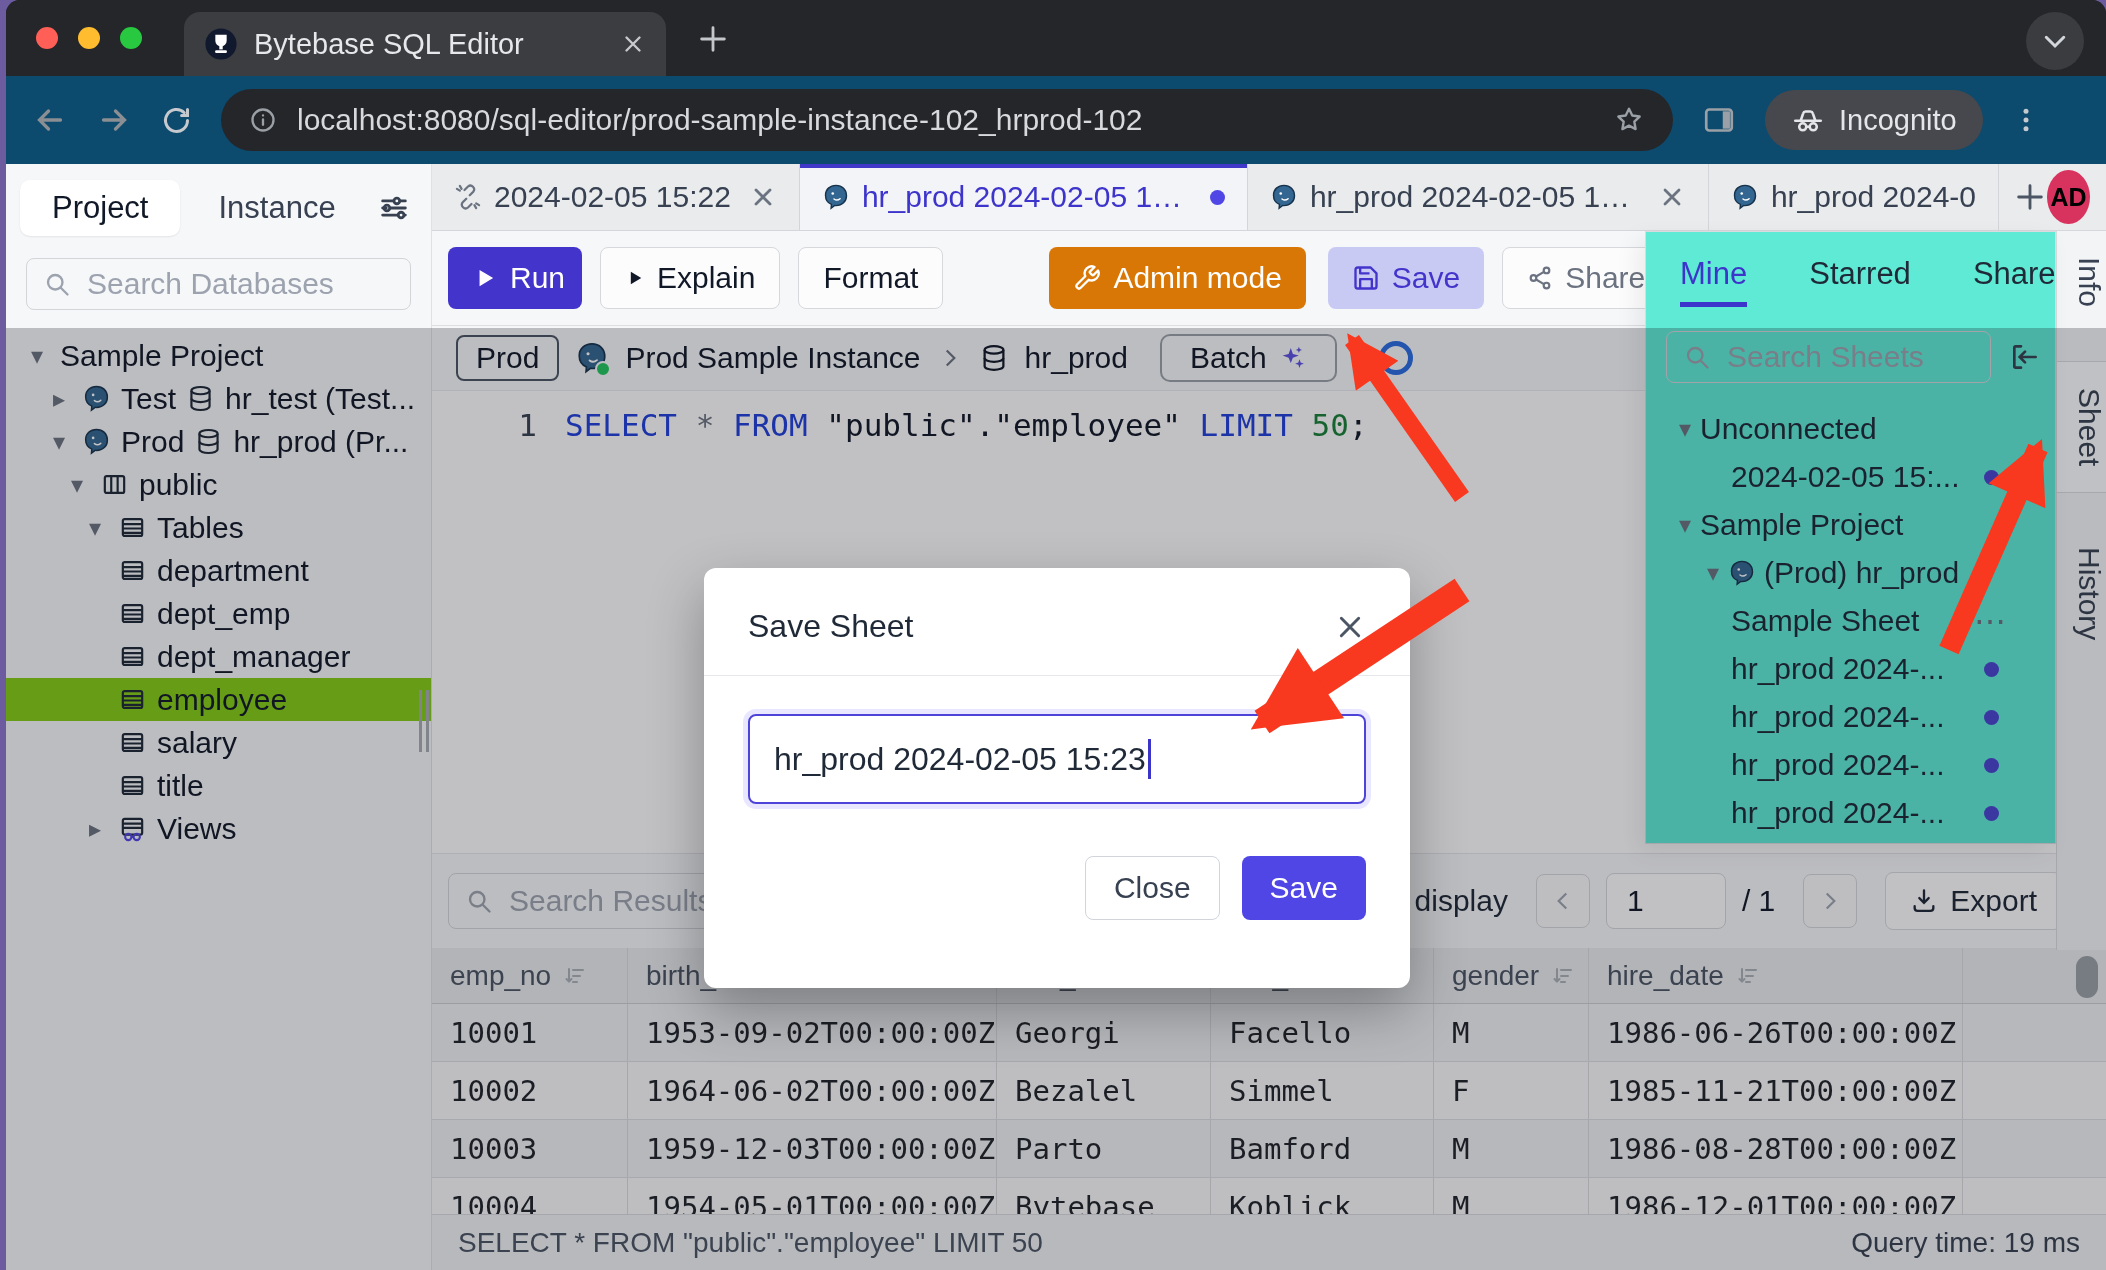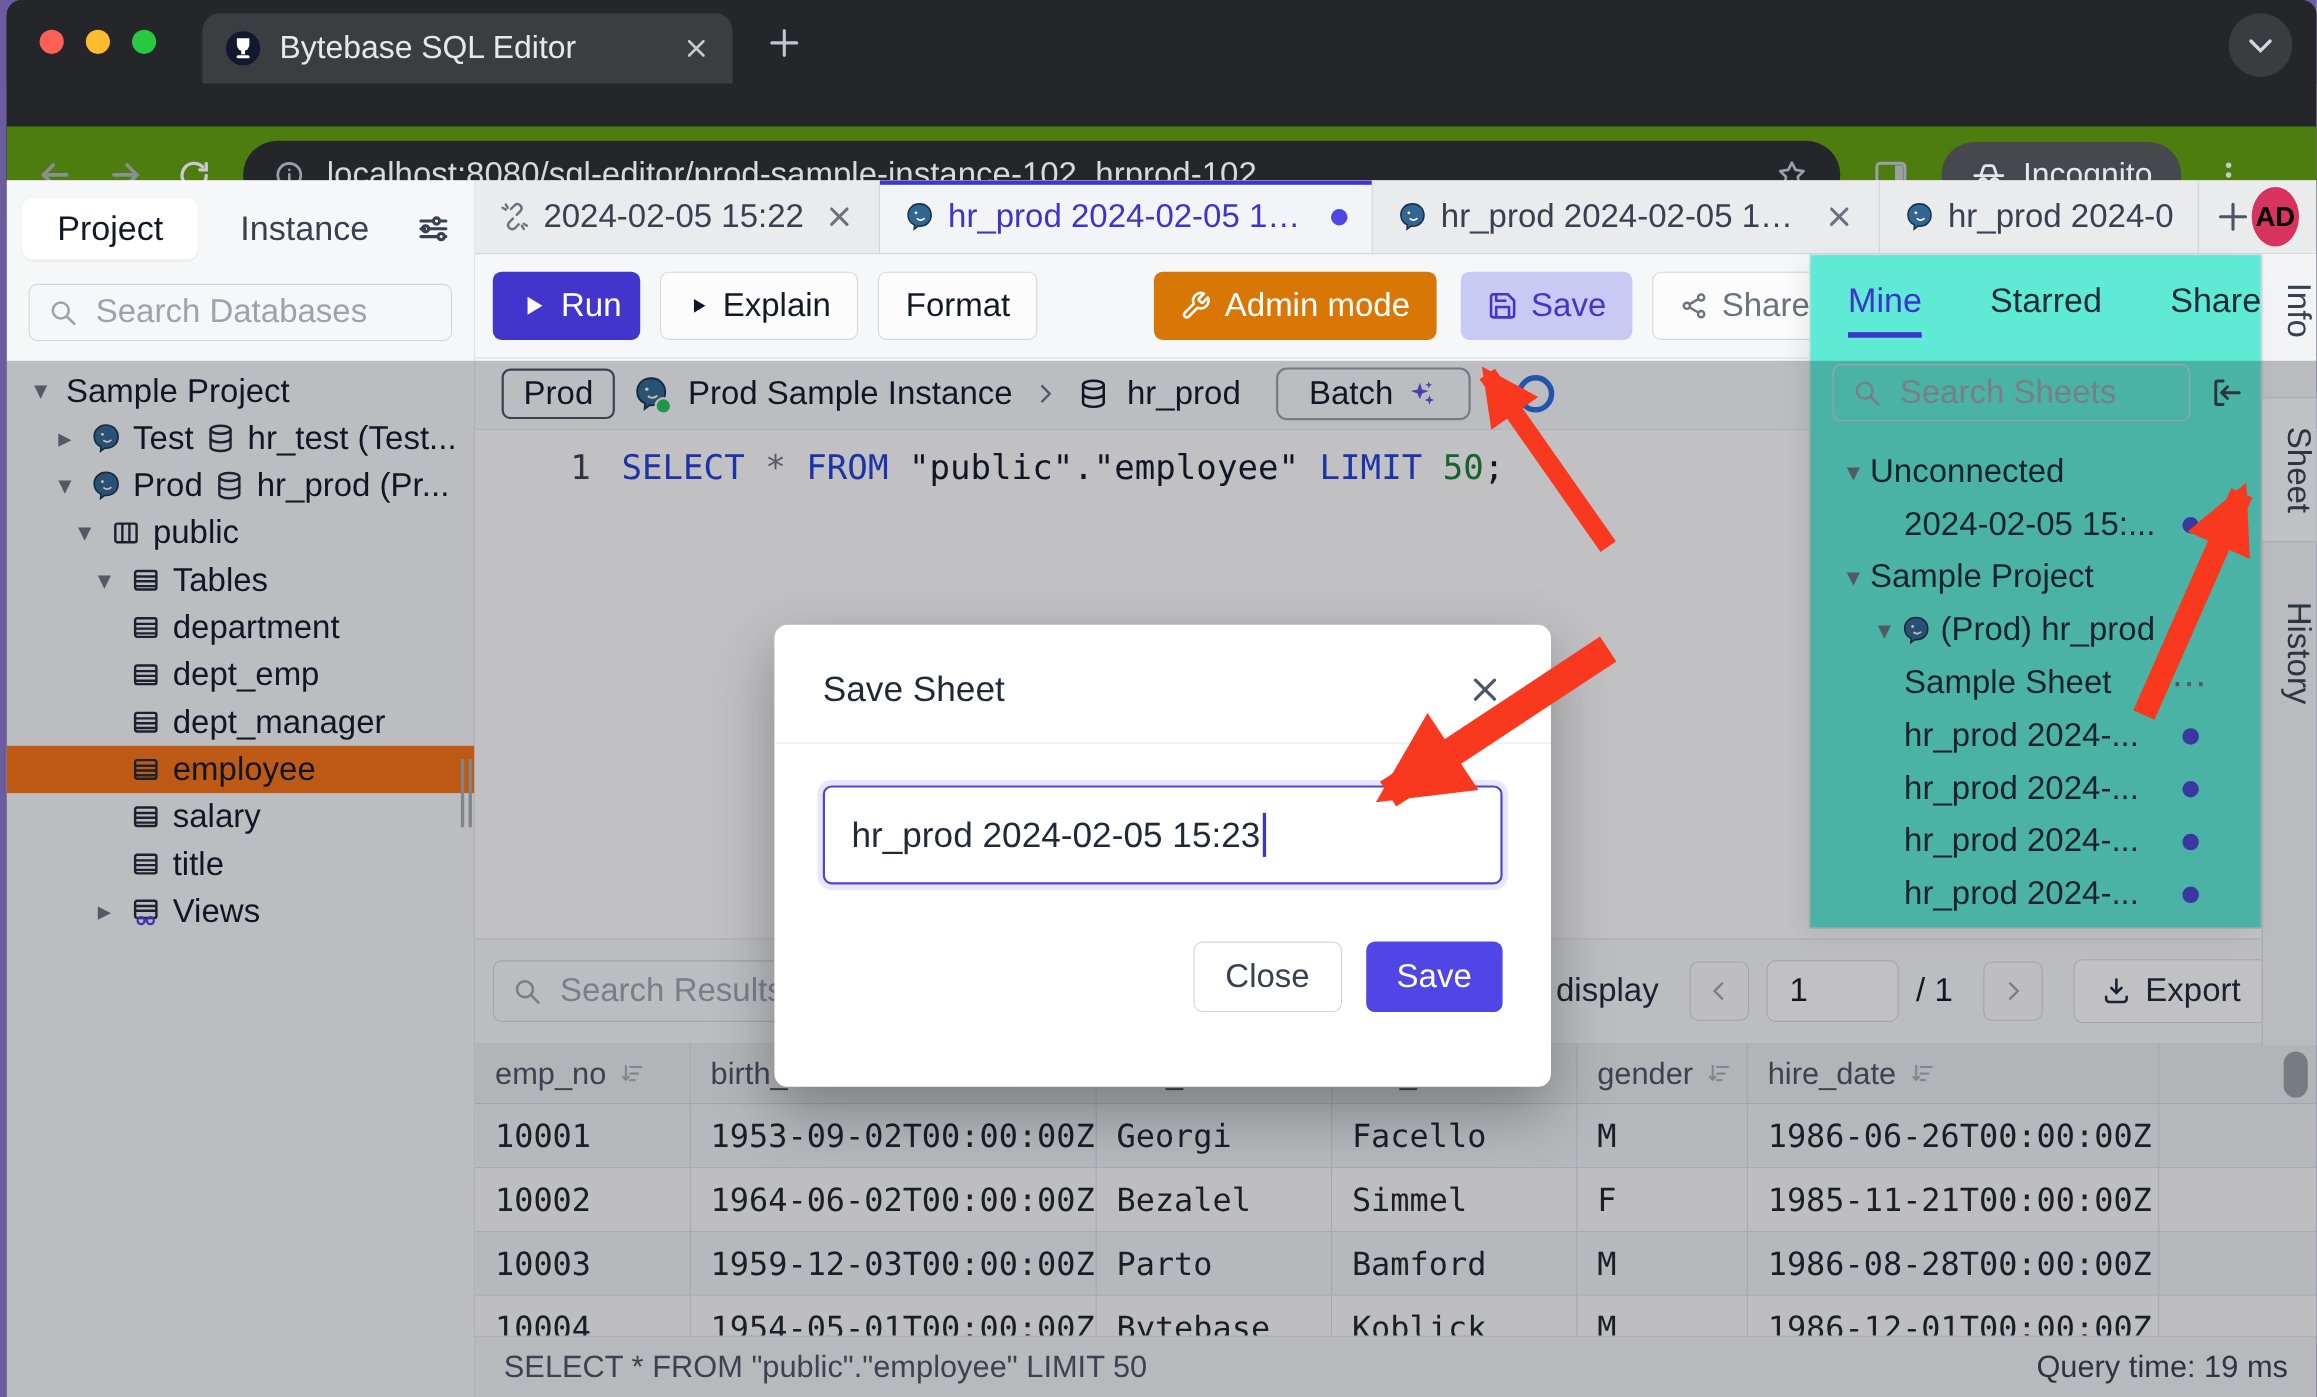--- a/index.html
+++ b/index.html
@@ -17,22 +17,22 @@
   .tl{width:22px;height:22px;border-radius:50%;}
   .browser-tab{position:absolute;left:178px;top:12px;width:482px;height:64px;background:#3c3d41;
                border-radius:16px 16px 0 0;display:flex;align-items:center;padding:0 20px;gap:16px;box-sizing:border-box;}
   .browser-tab .fav{width:34px;height:34px;}
   .btab-title{color:#e6e8ea;font-size:29px;flex:1;white-space:nowrap;overflow:hidden;}
   .btab-close{width:26px;height:26px;color:#c7c9cd;}
   .newtab{position:absolute;left:690px;top:22px;width:34px;height:34px;color:#c3c6ca;}
   .tab-chev{position:absolute;right:22px;top:12px;width:58px;height:58px;border-radius:50%;
             background:#3a3c40;display:flex;align-items:center;justify-content:center;color:#d3d6da;}
   .tab-chev .icon{width:30px;height:30px;}
-  .navbar{position:absolute;left:0;top:76px;right:0;height:88px;background:#4d7c0f;
-          display:flex;align-items:center;padding:0 26px;gap:28px;box-sizing:border-box;margin-top:39px;}
+  .navbar{position:absolute;left:0;top:76px;right:0;height:88px;background:#0c4a6e;
+          display:flex;align-items:center;padding:0 26px;gap:28px;box-sizing:border-box;}
   .nav-ic{width:36px;height:36px;color:#8b8e93;}
   .nav-ic.lite{color:#c6c9cd;width:33px;height:33px;}
   .urlbar{flex:1;max-width:1452px;height:62px;background:#25262a;border-radius:31px;display:flex;
           align-items:center;padding:0 28px;gap:20px;box-sizing:border-box;}
   .url-info{width:28px;height:28px;color:#9aa0a6;}
   .url-text{color:#d7d9dd;font-size:30px;flex:1;white-space:nowrap;overflow:hidden;}
   .url-star{width:32px;height:32px;color:#9aa0a6;}
   .panel-ic{width:36px;height:36px;color:#9aa0a6;}
   .incog{height:60px;background:#46484d;border-radius:30px;display:flex;align-items:center;
          padding:0 26px;gap:14px;}
@@ -54,21 +54,21 @@
              height:50px;padding:0 16px;margin:22px 20px 0 20px;background:transparent;}
   .searchbox .icon{width:28px;height:28px;color:#9ca3af;}
   .searchbox input{border:none;outline:none;background:transparent;font-size:30px;color:#111827;
                    width:100%;font-family:"Liberation Sans",sans-serif;}
   .searchbox input::placeholder{color:#9ca3af;}
   #db-tree{margin-top:24px;}
   .tree-row{display:flex;align-items:center;height:43px;font-size:30px;color:#111827;
             white-space:nowrap;overflow:hidden;gap:10px;}
   .tree-row .caret{width:26px;color:#6b7280;font-size:24px;text-align:center;flex:0 0 auto;}
   .tree-row .icon{width:29px;height:29px;color:#1f2937;}
-  .tree-row.selected{background:#f97316;}
+  .tree-row.selected{background:#84cc16;}
   .lvl0{padding-left:18px;} .lvl1{padding-left:40px;} .lvl2{padding-left:58px;}
   .lvl3{padding-left:76px;} .lvl4{padding-left:112px;}
   .resize-handle{position:absolute;right:2px;top:526px;width:10px;height:62px;display:flex;gap:4px;}
   .resize-handle i{width:3px;height:100%;background:#a7abb2;display:block;}
 
   
   #main{position:absolute;left:426px;right:0;top:0;bottom:0;display:flex;flex-direction:column;}
   
   #etabs{height:66px;background:#e9ebed;border-bottom:1px solid #d4d6da;display:flex;align-items:stretch;flex:0 0 auto;}
   .etab{display:flex;align-items:center;gap:12px;padding:0 22px;border-right:1px solid #d3d5d9;

